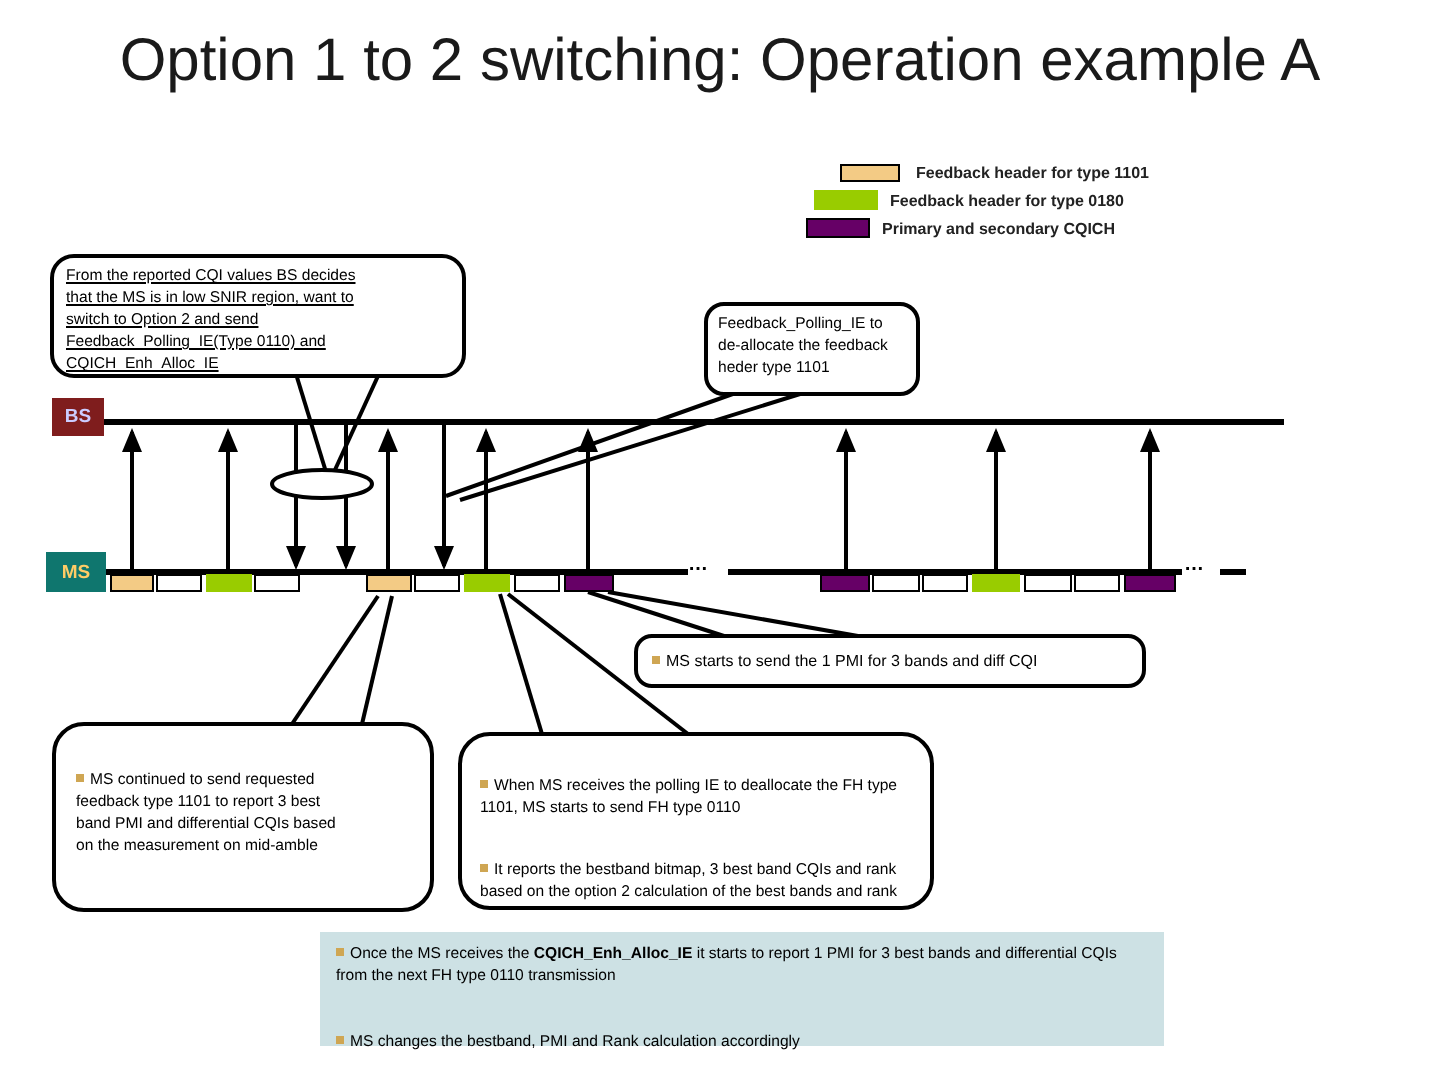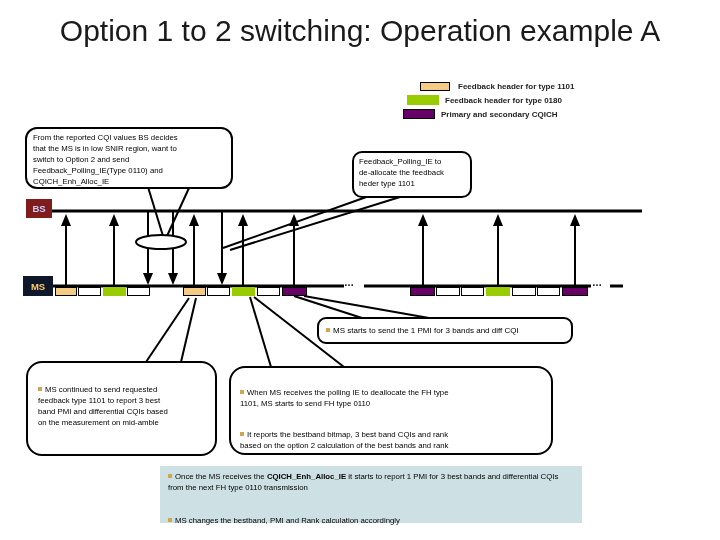--- a/index.html
+++ b/index.html
@@ -7,25 +7,25 @@
        font-family:"Liberation Sans", sans-serif;color:#000;}
   .abs{position:absolute;}
   #title{top:14px;left:0;width:720px;text-align:center;font-size:30px;color:#1a1a1a;letter-spacing:0px;}
   
   .lg-row{display:flex;align-items:center;padding-left:39px;}
   .lg-swatch{display:inline-block;box-sizing:border-box;}
   .lg-label{font-size:8px;font-weight:bold;color:#222;white-space:nowrap;}
   
   .bubble{box-sizing:border-box;background:#fff;border:2px solid #000;z-index:3;
           font-size:7.8px;line-height:11px;white-space:pre-line;}
-  #callout-bs-decision{left:25px;top:127px;width:208px;height:62px;border-radius:12px;padding:3px 6px;}
-  #callout-dealloc{left:352px;top:151px;width:120px;height:47px;border-radius:10px;padding:3px 5px;}
+  #callout-bs-decision{left:25px;top:127px;width:208px;height:62px;border-radius:12px;padding:3px 6px;text-decoration:underline;}
+  #callout-dealloc{left:352px;top:151px;width:108px;height:47px;border-radius:10px;padding:3px 5px;}
   #box-ms-starts{left:317px;top:317px;width:256px;height:27px;border-radius:9px;padding:6px 7px 0 7px;white-space:nowrap;font-size:8px;}
   #callout-ms-continued{left:26px;top:361px;width:191px;height:95px;border-radius:16px;padding:21px 10px 0 10px;}
-  #box-when-ms{left:229px;top:366px;width:324px;height:89px;border-radius:16px;padding:8px 9px 0 9px;}
+  #box-when-ms{left:229px;top:366px;width:238px;height:89px;border-radius:16px;padding:8px 9px 0 9px;}
   #box-when-ms .para2{margin-top:9px;}
   #summary-box{left:160px;top:466px;width:422px;height:57px;background:#cde1e4;border:none;
                font-size:7.8px;line-height:11px;padding:5px 8px 0 8px;box-sizing:border-box;z-index:3;}
   #summary-box .para2{margin-top:22px;}
   .code{font-weight:bold;}
   
   .node{box-sizing:border-box;text-align:center;font-weight:bold;font-size:9.5px;z-index:3;
         display:flex;align-items:center;justify-content:center;}
   #bs-node{left:26px;top:199px;width:26px;height:19px;}
   #ms-node{left:23px;top:276px;width:30px;height:20px;}
@@ -90,21 +90,21 @@
     <line x1="250" y1="297" x2="271" y2="367"></line>
     <line x1="254" y1="297" x2="344" y2="367"></line>
 
     <line x1="294" y1="296" x2="362" y2="318"></line>
     <line x1="304" y1="296" x2="429" y2="318"></line>
   </g>
   <ellipse id="grp-ellipse" fill="#ffffff" stroke="#000" stroke-width="2" cx="161" cy="242" rx="25" ry="7"></ellipse>
 </svg>
 
 <div class="abs node" id="bs-node" style="background: #7f1d1d; color: rgb(204, 204, 255);">BS</div>
-<div class="abs node" id="ms-node" style="background: #0f172a; color: rgb(255, 204, 102);">MS</div>
+<div class="abs node" id="ms-node" style="background: #0f766e; color: rgb(255, 204, 102);">MS</div>
 
 <div id="ms-boxes">
     <div class="frame-box" style="left: 55px; width: 22px; background: rgb(243, 203, 133); border: 1px solid rgb(0, 0, 0);"></div>
     <div class="frame-box" style="left: 78px; width: 23px; background: rgb(255, 255, 255); border: 1px solid rgb(0, 0, 0);"></div>
     <div class="frame-box" style="left: 103px; width: 23px; background: rgb(153, 204, 0); border: 1px solid rgb(153, 204, 0);"></div>
     <div class="frame-box" style="left: 127px; width: 23px; background: rgb(255, 255, 255); border: 1px solid rgb(0, 0, 0);"></div>
     <div class="frame-box" style="left: 183px; width: 23px; background: rgb(243, 203, 133); border: 1px solid rgb(0, 0, 0);"></div>
     <div class="frame-box" style="left: 207px; width: 23px; background: rgb(255, 255, 255); border: 1px solid rgb(0, 0, 0);"></div>
     <div class="frame-box" style="left: 232px; width: 23px; background: rgb(153, 204, 0); border: 1px solid rgb(153, 204, 0);"></div>
     <div class="frame-box" style="left: 257px; width: 23px; background: rgb(255, 255, 255); border: 1px solid rgb(0, 0, 0);"></div>

